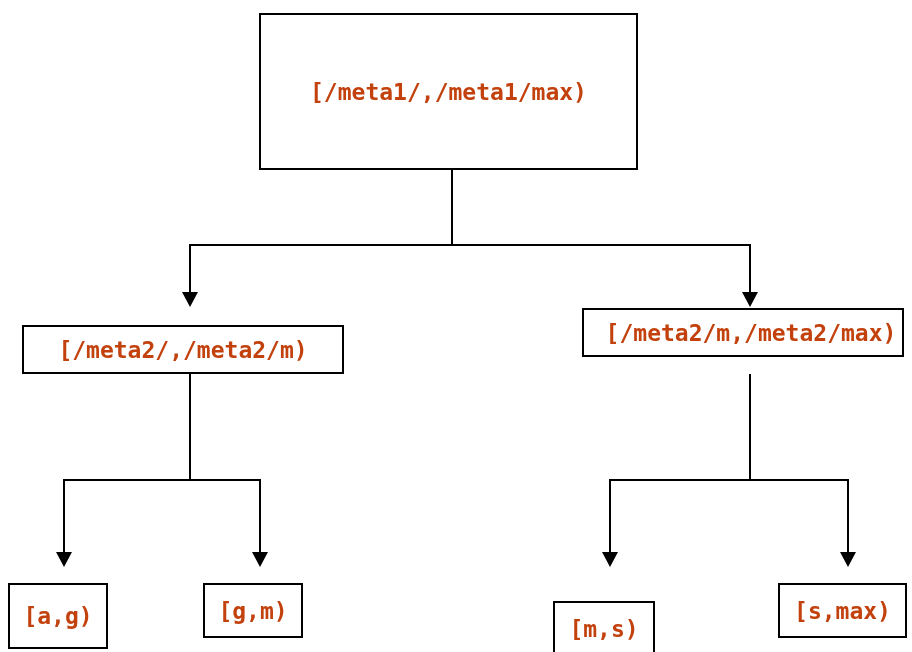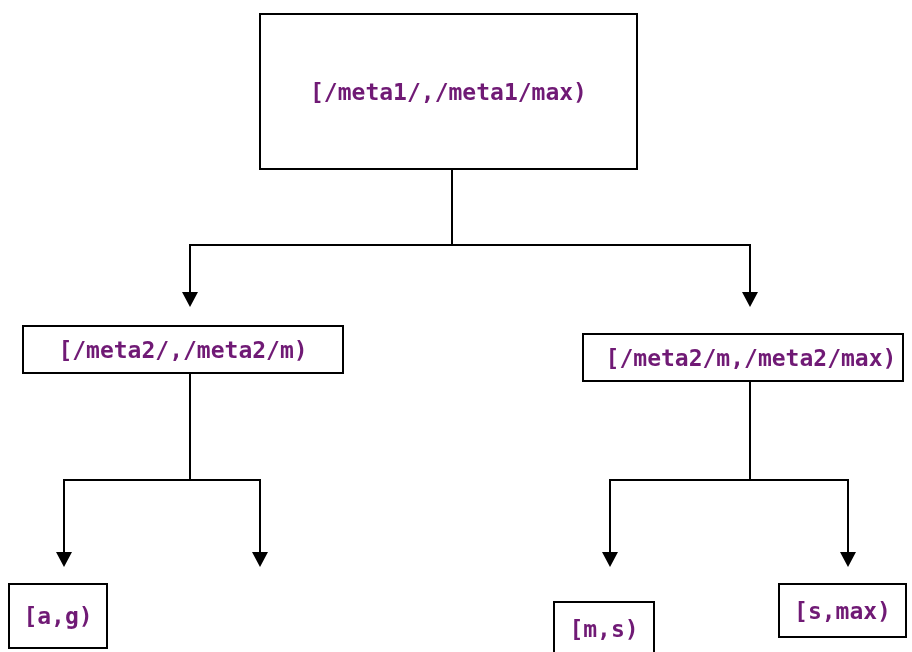--- a/index.html
+++ b/index.html
@@ -28,31 +28,31 @@
   }
   .edges polygon {
     fill: #000000;
     stroke: none;
   }
   .node {
     position: absolute;
     box-sizing: border-box;
     border: 2px solid #000000;
     background: #ffffff;
-    color: #701a75;
+    color: #c2410c;
     display: flex;
     align-items: center;
     justify-content: center;
     font-weight: bold;
     font-size: 23px;
     white-space: nowrap;
   }
   .n-root  { left: 259px; top: 13px;  width: 379px; height: 157px; }
   .n-l2a   { left: 22px;  top: 325px; width: 322px; height: 49px; justify-content: center;  }
-  .n-l2b   { left: 582px; top: 333px; width: 322px; height: 49px; padding-left: 16px;  }
+  .n-l2b   { left: 582px; top: 308px; width: 322px; height: 49px; padding-left: 16px;  }
   .n-leaf1 { left: 8px;   top: 583px; width: 100px; height: 66px;  }
   .n-leaf2 { left: 203px; top: 583px; width: 100px; height: 55px;  }
   .n-leaf3 { left: 553px; top: 601px; width: 102px; height: 55px;  }
   .n-leaf4 { left: 778px; top: 583px; width: 129px; height: 55px;  }
 </style>
 </head>
 <body>
 
 <div class="canvas">
 
@@ -95,20 +95,23 @@
   </div>
 
   <div class="node n-l2b">
     <span>[/meta2/m,/meta2/max)</span>
   </div>
 
   <div class="node n-leaf1">
     <span>[a,g)</span>
   </div>
 
+  <div class="node n-leaf2">
+    <span>[g,m)</span>
+  </div>
 
   <div class="node n-leaf3">
     <span>[m,s)</span>
   </div>
 
   <div class="node n-leaf4">
     <span>[s,max)</span>
   </div>
 
 </div>

